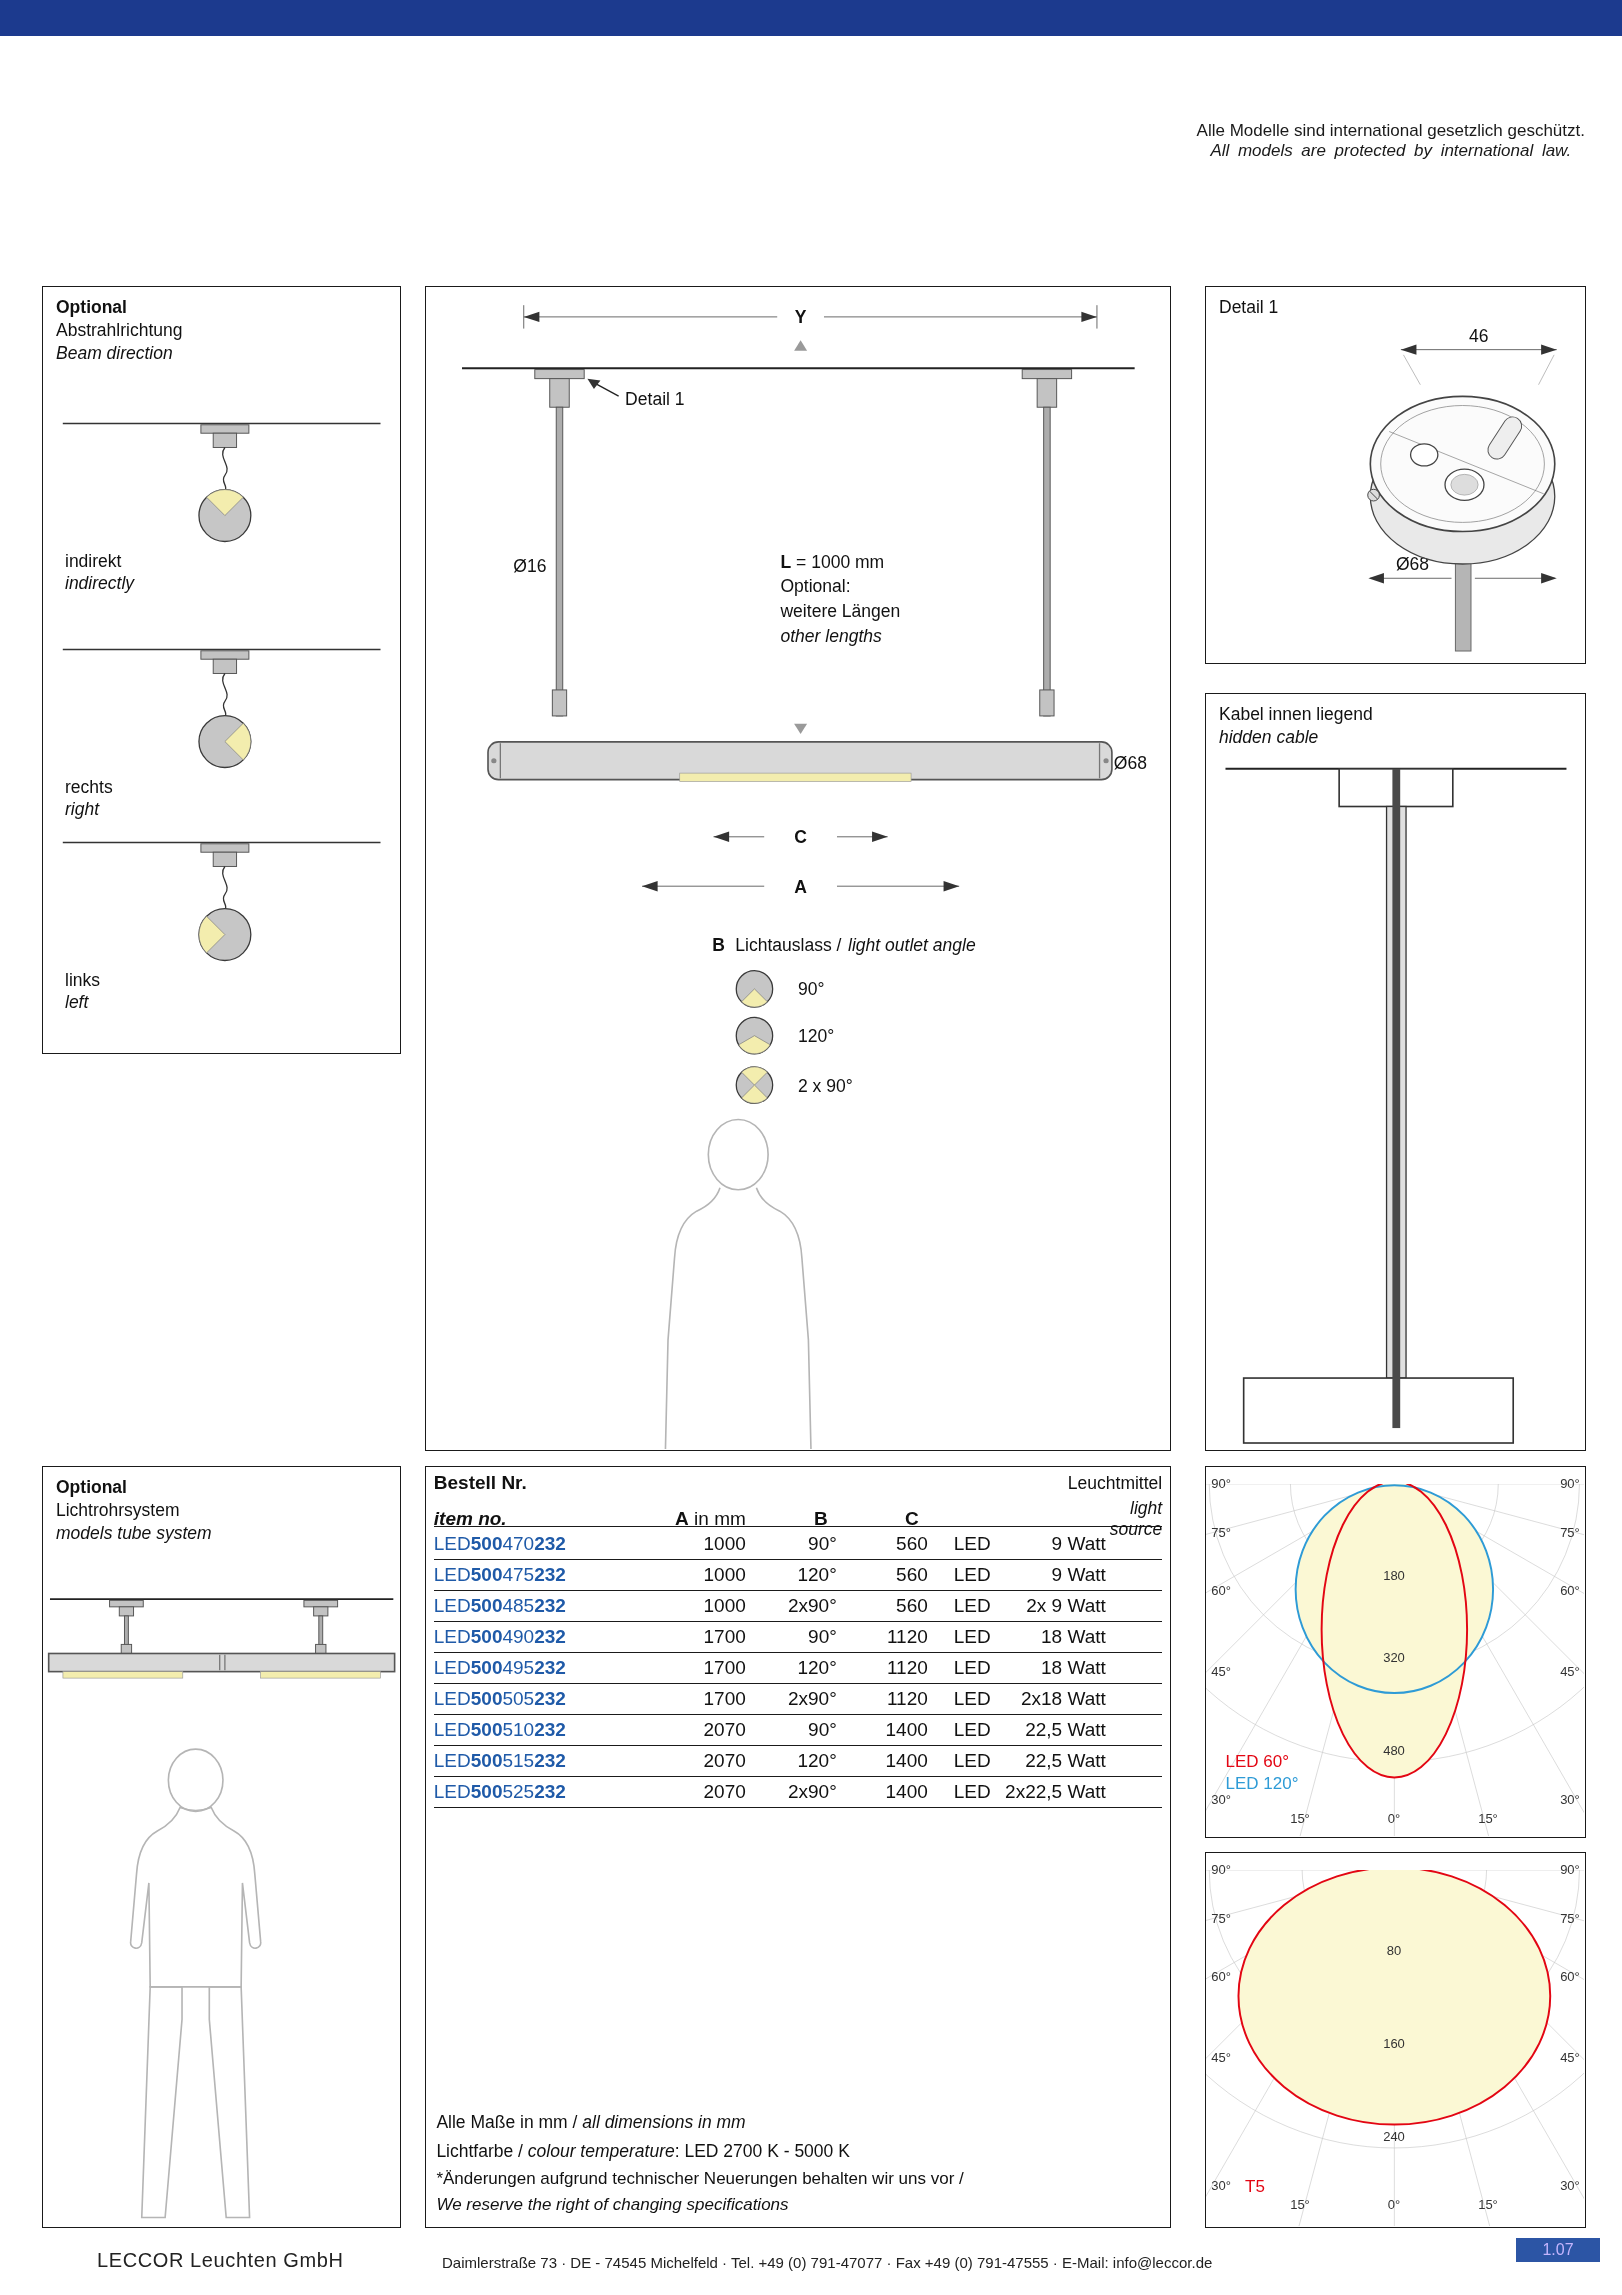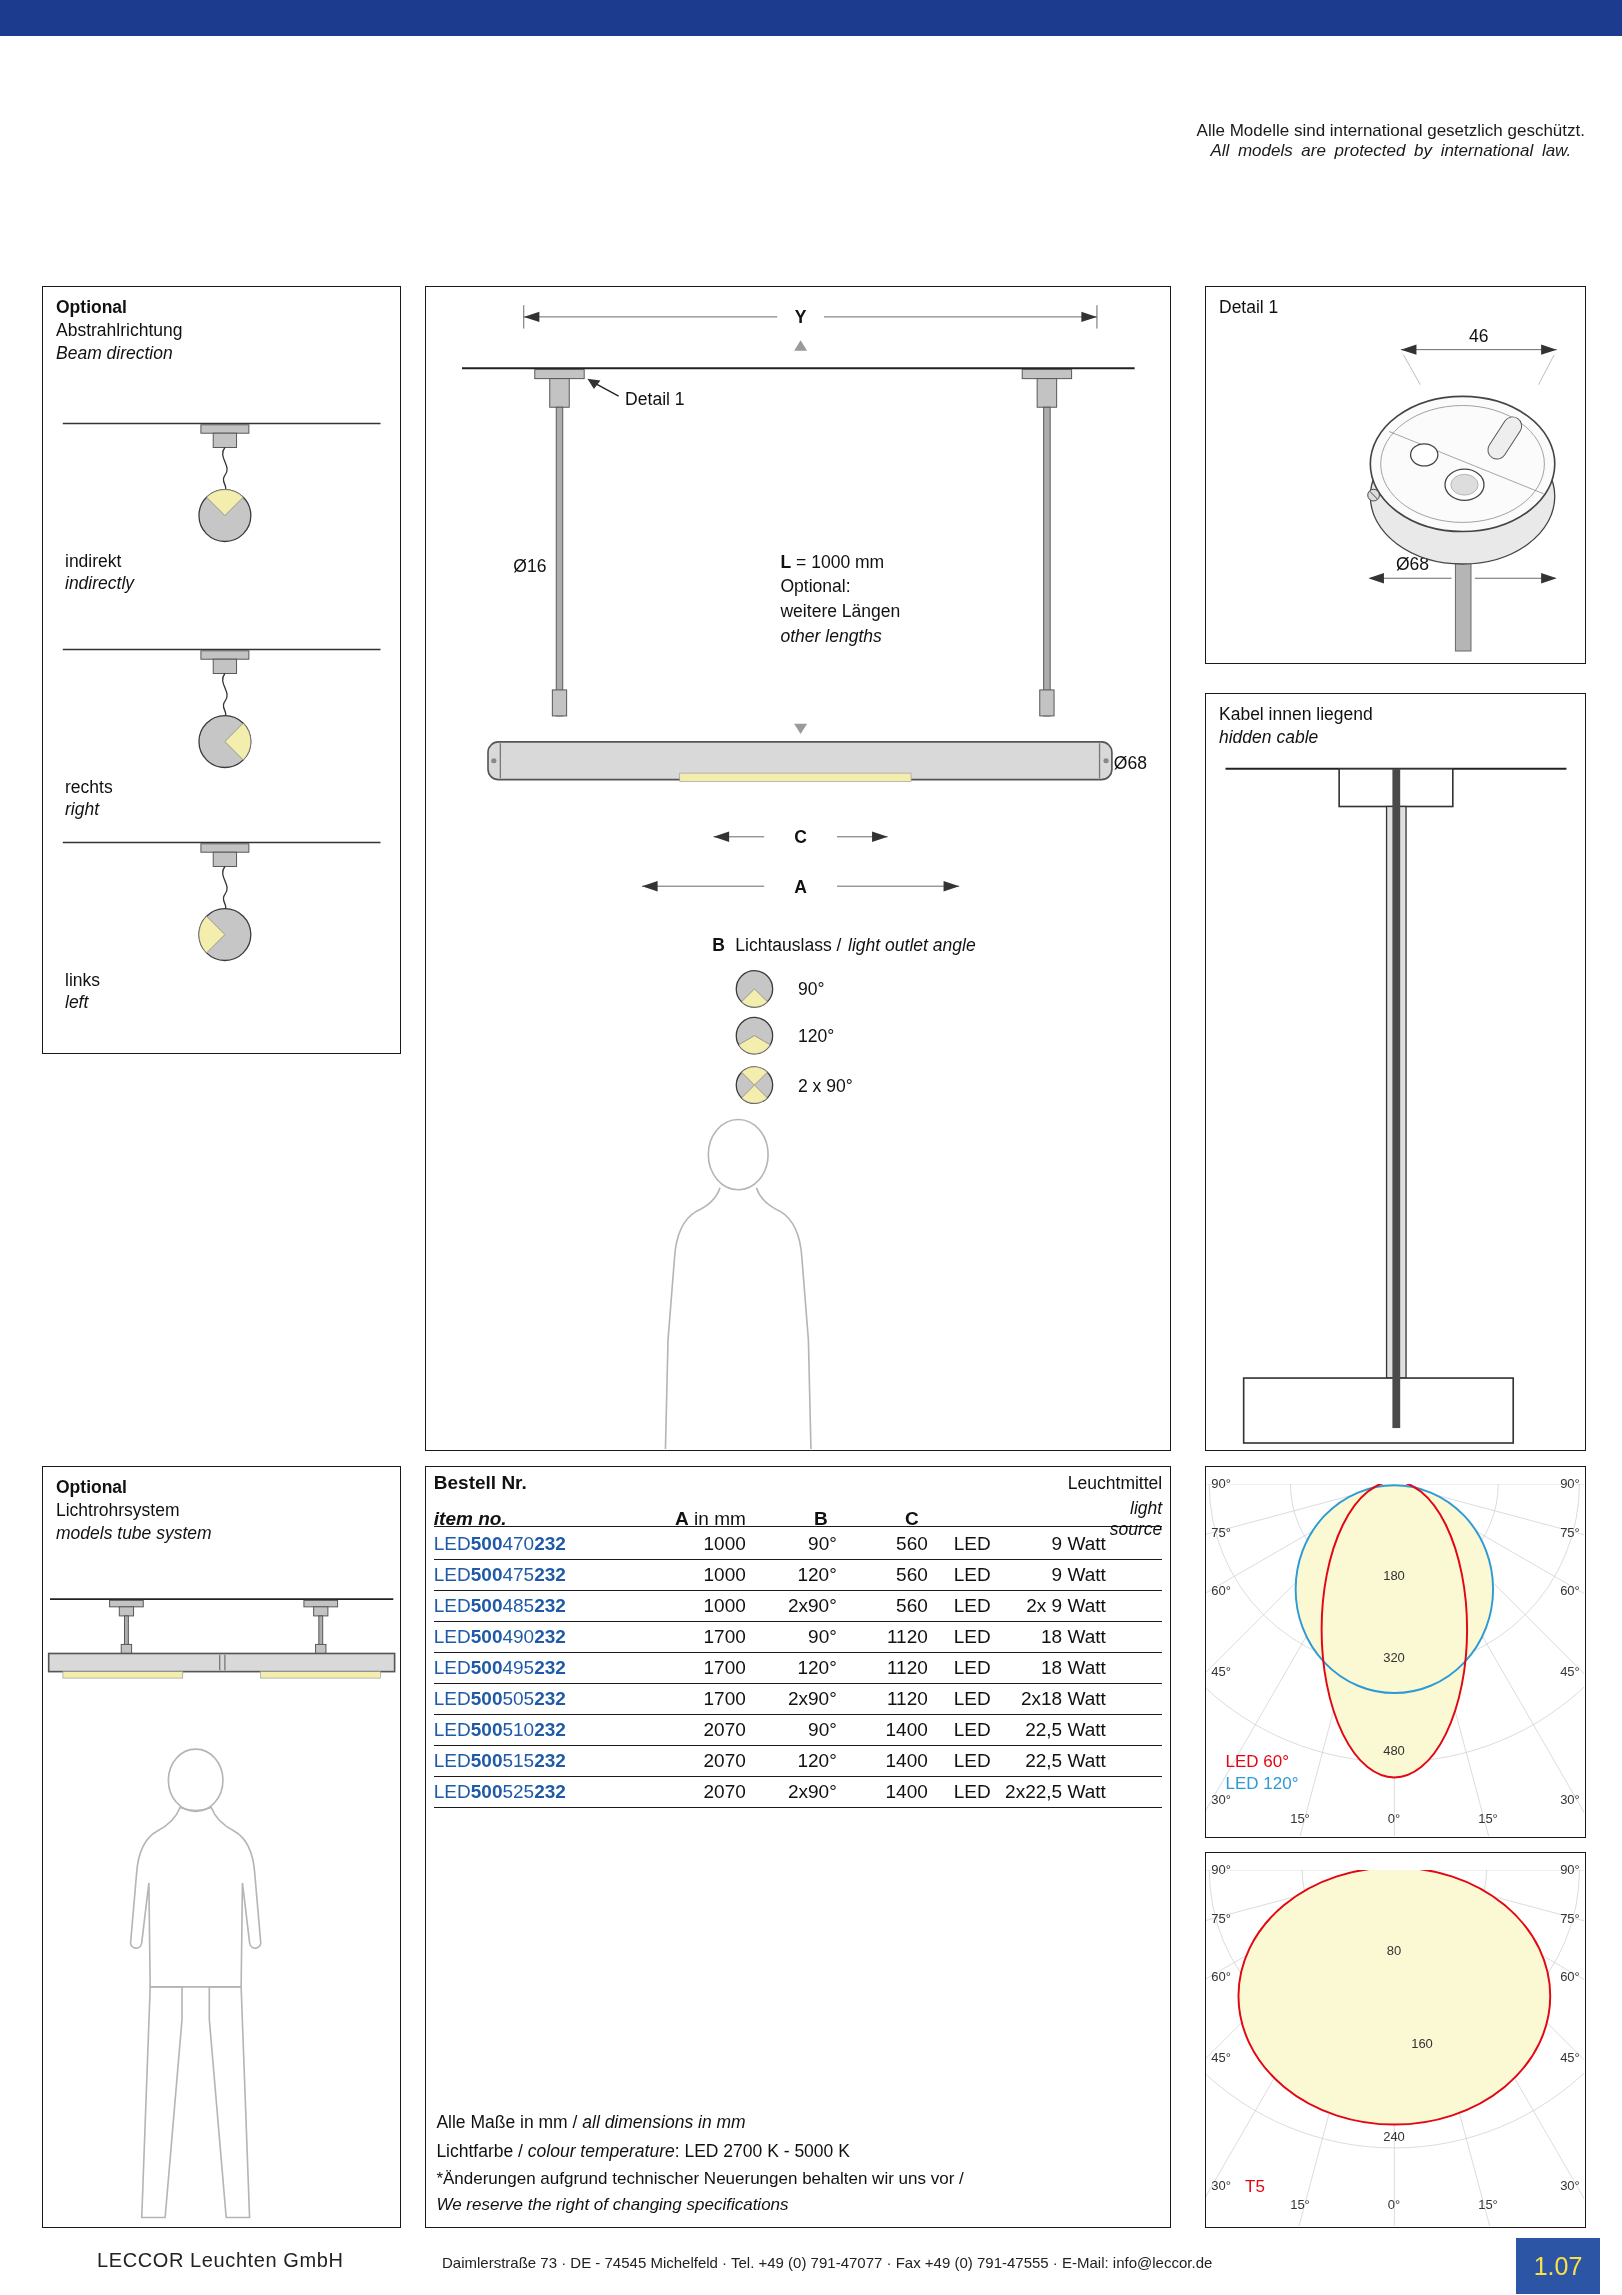--- a/index.html
+++ b/index.html
@@ -65,22 +65,22 @@
   .trow{height:31px;border-bottom:1.3px solid #1a1a1a;font-size:19px}
   .cell-num{text-align:right}
   .item-no{color:var(--item_blue,#1f5aa8)}
   .notes{position:absolute;left:10.4px;bottom:9px;font-size:17.5px}
   .notes .nl{line-height:29px;white-space:nowrap}
   .notes .nl.small{font-size:17px;line-height:26px}
 
   
   .f-company{position:absolute;left:97px;top:2249px;font-size:20px;letter-spacing:0.6px;color:#222}
   .f-address{position:absolute;left:442px;top:2254px;font-size:15px;color:#222;white-space:nowrap}
-  .pagebox{position:absolute;left:1516px;top:2238px;width:84px;height:56px;background:var(--accent2,#2c55a5);
-           color:#fde047;font-size:25px;display:flex;align-items:center;justify-content:center}
+  .pagebox{position:absolute;left:1516px;top:2238px;width:84px;height:24px;background:var(--accent2,#2c55a5);
+           color:#c4b5fd;font-size:16px;display:flex;align-items:center;justify-content:center}
 </style>
 </head>
 <body>
 
 <div id="page">
 
   <div class="topbar"></div>
 
   <div class="legal">
     <div class="l1">Alle Modelle sind international gesetzlich geschützt.</div>
@@ -501,21 +501,21 @@
       <span class="pl " style="left: 5.2px; top: 116px;">60°</span>
       <span class="pl ta-r" style="right: 5.2px; top: 116px;">60°</span>
       <span class="pl " style="left: 5.2px; top: 197px;">45°</span>
       <span class="pl ta-r" style="right: 5.2px; top: 197px;">45°</span>
       <span class="pl " style="left: 5.2px; top: 325px;">30°</span>
       <span class="pl ta-r" style="right: 5.2px; top: 325px;">30°</span>
       <span class="pl " style="left: 94px; top: 344px; transform: translateX(-50%);">15°</span>
       <span class="pl " style="left: 188px; top: 344px; transform: translateX(-50%);">0°</span>
       <span class="pl " style="left: 282px; top: 344px; transform: translateX(-50%);">15°</span>
       <span class="pl " style="left: 188px; top: 90px; transform: translateX(-50%);">80</span>
-      <span class="pl " style="left: 188px; top: 183px; transform: translateX(-50%); margin-left: 28px;">160</span>
+      <span class="pl " style="left: 188px; top: 183px; transform: translateX(-50%);">160</span>
       <span class="pl " style="left: 188px; top: 276px; transform: translateX(-50%);">240</span>
     </div>
 
   <span class="f-company">LECCOR   Leuchten GmbH</span>
   <span class="f-address">Daimlerstraße 73    ·    DE - 74545   Michelfeld    ·    Tel.  +49 (0) 791-47077    ·    Fax  +49 (0) 791-47555    ·    E-Mail:  info@leccor.de</span>
   <div class="pagebox">1.07</div>
 
 </div>
 
 

